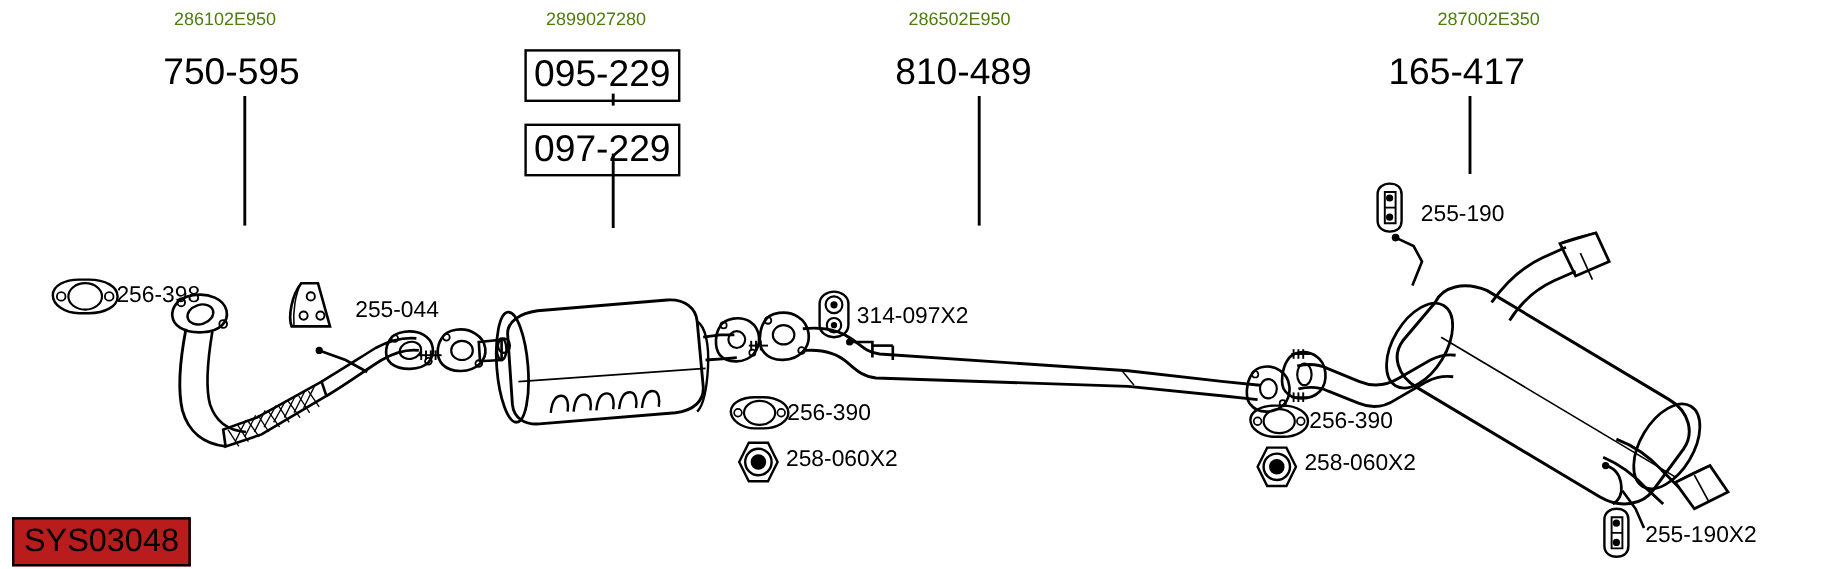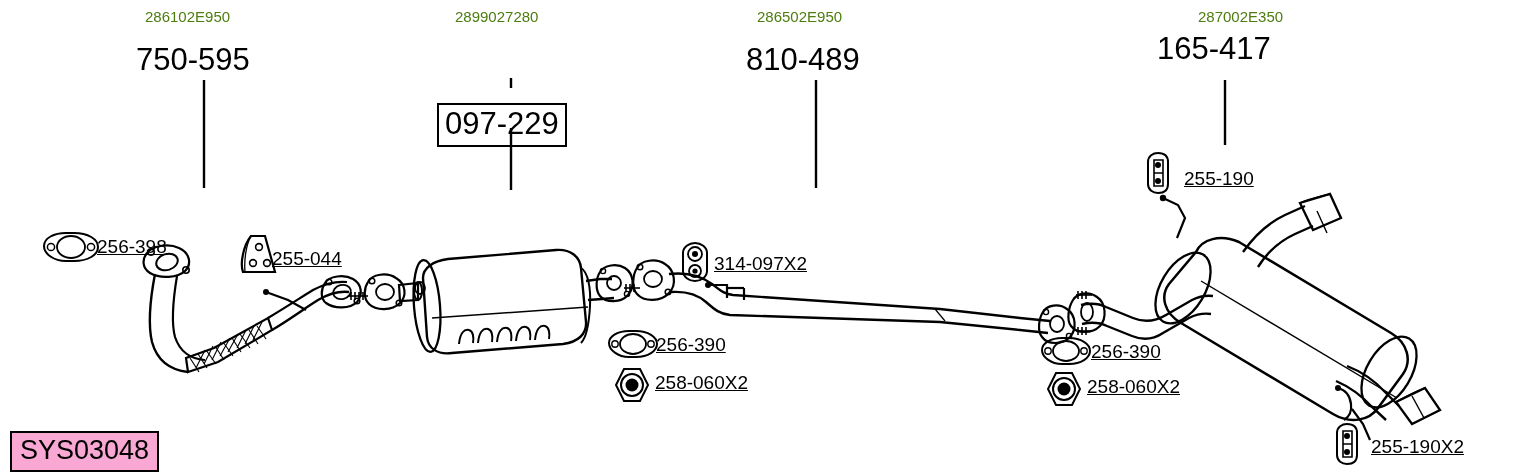--- a/index.html
+++ b/index.html
@@ -32,54 +32,54 @@
   .big-code.boxed {
     border: 2px solid #000;
     padding: 1px 6px 3px 6px;
     background: #fff;
   }
   .small-label {
     position: absolute;
     font-size: 19px;
     color: #000;
     white-space: nowrap;
-    text-decoration: underline;
   }
   .sys-box {
     position: absolute;
     border: 2px solid #000;
-    background: #f9a8d4;
+    background: #b91c1c;
     padding: 2px 8px 4px 8px;
     font-size: 27px;
     color: #000;
     white-space: nowrap;
   }
   svg { display: block; overflow: visible; }
   .ln { stroke: #000; fill: none; }
 </style>
 </head>
 <body>
 
 <div id="page">
 
   <div class="part-no" style="left:145px; top:8px;">286102E950</div>
   <div class="big-code" style="left:136px; top:42px;text-align:right;">750-595</div>
 
   <div class="part-no" style="left:455px; top:8px;">2899027280</div>
+  <div class="big-code boxed" style="left:437px; top:41px;">095-229</div>
   <div class="big-code boxed" style="left:437px; top:88px;margin-top:15px;">097-229</div>
 
   <div class="part-no" style="left:757px; top:8px;">286502E950</div>
   <div class="big-code" style="left:746px; top:42px;text-align:right;">810-489</div>
 
   <div class="part-no" style="left:1168px; top:8px;margin-left:30px;">287002E350</div>
-  <div class="big-code" style="left:1157px; top:31px;">165-417</div>
+  <div class="big-code" style="left:1157px; top:42px;">165-417</div>
 
   <div class="small-label" style="left:97px; top:236px;">256-398</div>
 
-  <div class="small-label" style="left:272px; top:248px;text-align:right;">255-044</div>
+  <div class="small-label" style="left:296px; top:248px;text-align:right;">255-044</div>
 
   <div class="small-label" style="left:714px; top:253px;">314-097X2</div>
 
   <div class="small-label" style="left:656px; top:334px;">256-390</div>
 
   <div class="small-label" style="left:655px; top:372px;">258-060X2</div>
 
   <div class="small-label" style="left:1184px; top:168px;">255-190</div>
 
   <div class="small-label" style="left:1091px; top:341px;">256-390</div>

